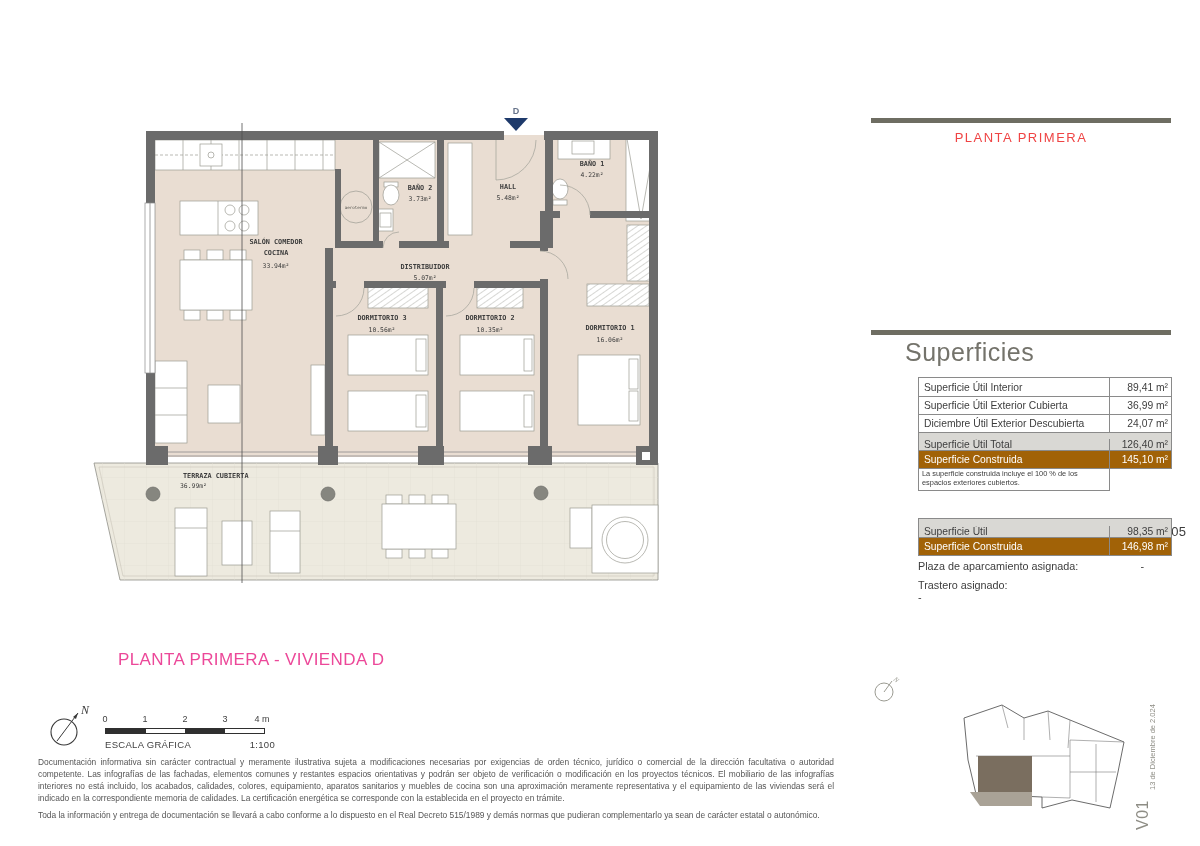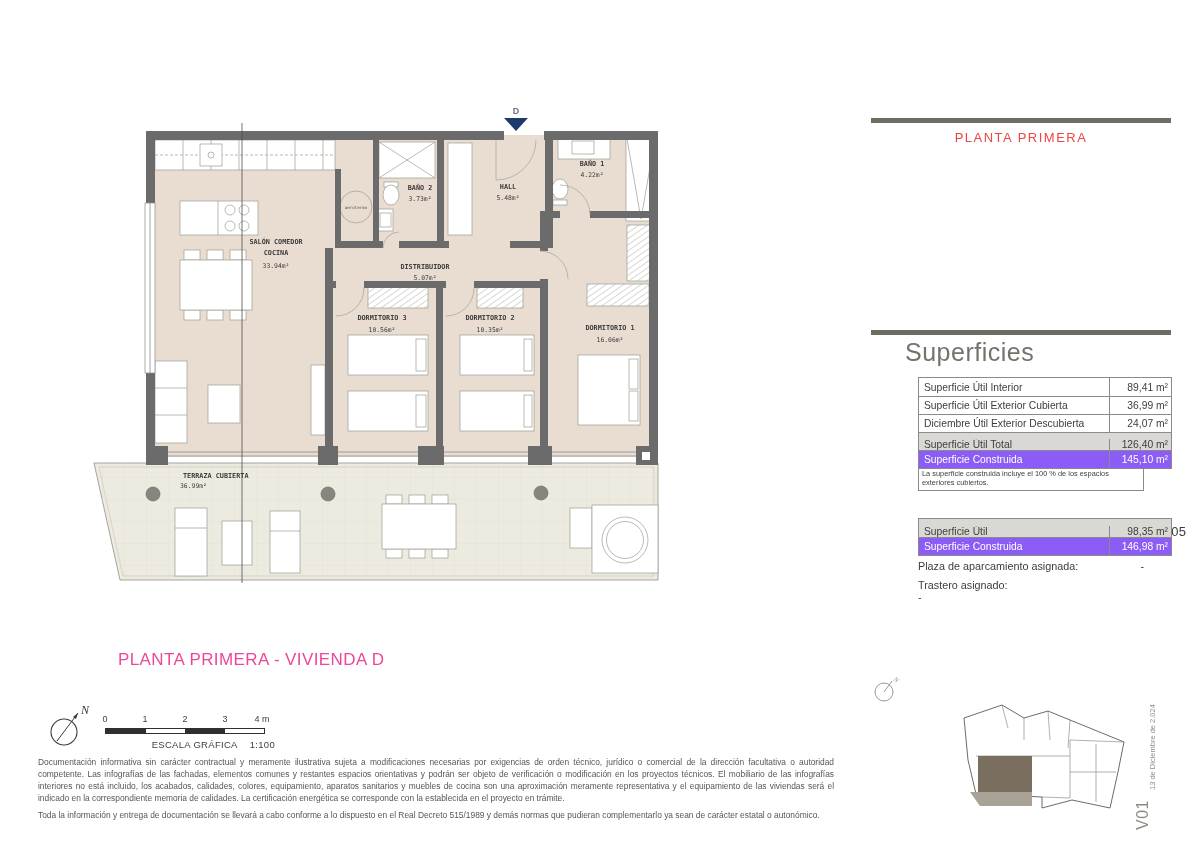--- a/index.html
+++ b/index.html
@@ -16,42 +16,42 @@
     color:#74736b; letter-spacing:.5px; font-weight:400; }
   .stable { position:absolute; left:918px; width:254px; border:1px solid #8a8a8a; background:#fff; }
   #areas-table { top:377px; } #decreto-table { top:518px; }
   .srow { display:flex; height:18px; align-items:stretch; border-top:1px solid #8a8a8a;
     background:#fff; color:#3d3d3d; font-size:10.3px; }
   .srow:first-child { border-top:none; }
   .sl { flex:1; padding-left:5px; display:flex; align-items:center; white-space:nowrap; overflow:hidden; }
   .sv { width:62px; border-left:1px solid #8a8a8a; display:flex; align-items:center;
     justify-content:flex-end; padding-right:3px; }
   .srow.hl { background:#d9d8d4;align-items:flex-end; }
-  .srow.dk { background:#8b5cf6; color:#ffffff; }
-  .snote { position:absolute; left:918px; top:469px; width:226px; font-size:7.4px; line-height:8.8px;
+  .srow.dk { background:#a16207; color:#ffffff; }
+  .snote { position:absolute; left:918px; top:469px; width:192px; font-size:7.4px; line-height:8.8px;
     color:#3d3d3d; border:1px solid #8a8a8a; border-top:none; padding:1px 3px 2px 3px; background:#fff; }
   .decreto { position:absolute; left:918px; top:524px; font-size:13px; color:#3d3d3d; letter-spacing:.2px; }
   .assign { position:absolute; left:918px; width:226px; display:flex; justify-content:space-between;
     font-size:10.8px; color:#3d3d3d; }
   #assign0 { top:560px; } #assign1 { top:579px;flex-direction:column; }
   .vrot { position:absolute; transform:rotate(-90deg); transform-origin:left bottom;
     white-space:nowrap; color:#8e8d85; }
   #vnum { left:1152px; top:812px; font-size:16px; letter-spacing:.5px; height:18px; }
   #vdate { left:1157px; top:781px; font-size:7.5px; height:9px; }
 
   
   #plan-title { position:absolute; left:118px; top:650px; font-size:17px; color:#ec4899; letter-spacing:.4px; }
   .scalebox { position:absolute; left:95px; top:714px; width:190px; height:40px; }
   .tick { position:absolute; top:0; transform:translateX(-50%); font-size:9px; color:#3f3f3f; }
   .sbar { position:absolute; left:10px; top:14px; width:160px; height:6px; border:1px solid #2f2f2f;
     display:flex; }
   .sbar div { width:40px; height:100%; }
   .seg-b { background:#2f2f2f; } .seg-w { background:#ffffff; }
   .scale-label { position:absolute; left:10px; top:25px; width:170px; display:flex; gap:12px;
-    justify-content:flex-end; font-size:9.5px; color:#3f3f3f; letter-spacing:.3px; }
+    justify-content:space-between; font-size:9.5px; color:#3f3f3f; letter-spacing:.3px; }
   .disc { position:absolute; left:38px; width:796px; font-size:8.4px; line-height:12px;
     color:#565656; text-align:justify; }
   #disc1 { top:756px; } #disc2 { top:809px; }
 
   
   .plan-svg { position:absolute; left:80px; top:103px; width:600px; height:500px; }
   .wall { fill:#6b6b6b; }
   .furn { fill:#ffffff; stroke:#9b9b92; stroke-width:.7; }
   .fl   { stroke:#9b9b92; stroke-width:.7; fill:none; }
   .door { fill:none; stroke:#a0a098; stroke-width:.7; }

